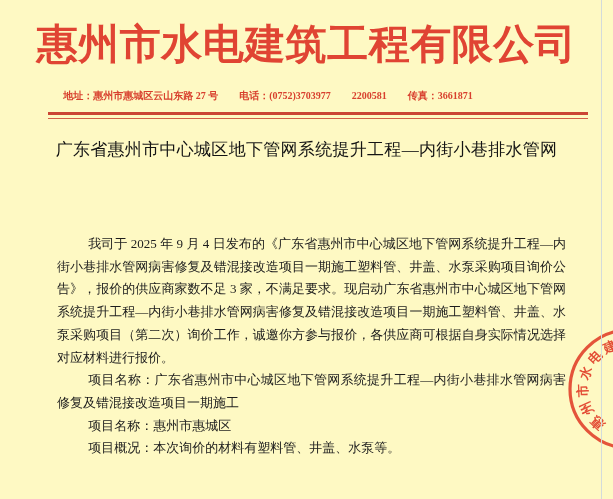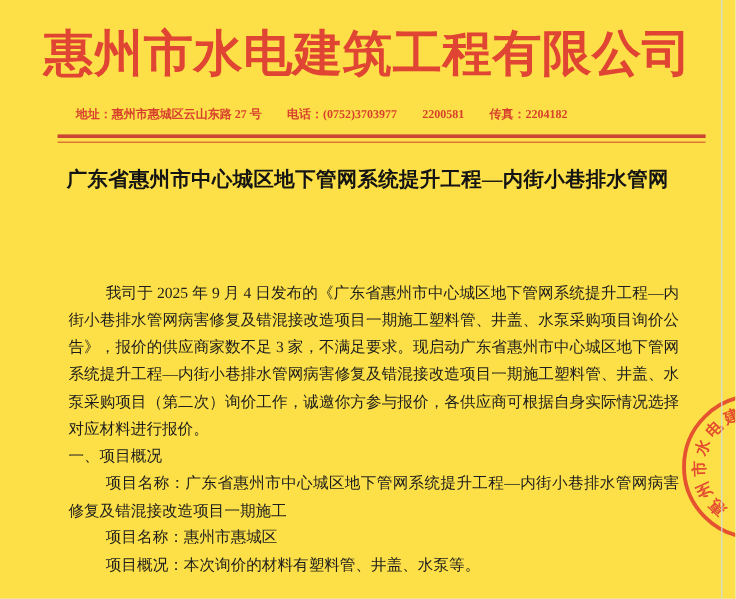--- a/index.html
+++ b/index.html
@@ -1,38 +1,38 @@
 <!DOCTYPE html>
 <html><head>
 <meta charset="utf-8">
 <style>
   html,body { margin:0; padding:0; background:#e9edee; }
   .page {
     position:relative; width:613px; height:499px; overflow:hidden;
-    background:#fde047;
+    background:#fef9c3;
     font-family:"Liberation Serif","DejaVu Serif",serif;
   }
   .company {
     position:absolute; top:16px; left:0; width:613px;
     text-align:center; color:#e04433; font-weight:bold;
     font-size:41px; line-height:56px; letter-spacing:0.5px;
     white-space:nowrap;
   }
   .addr-row {
     position:absolute; top:86px; left:0; width:536px;
     display:flex; justify-content:center; gap:21px;
     color:#d8402e; font-weight:bold; font-size:10px; line-height:20px;
     white-space:nowrap;
   }
   .rule { position:absolute; left:48px; width:540px; background:#cb4534; }
   .rule-thick { top:112px; height:3px; }
   .rule-thin  { top:118px; height:1.3px; opacity:0.85; }
   .title {
     position:absolute; top:131px; left:25px; width:563px;
-    text-align:center; color:#141414; font-weight:bold;
+    text-align:center; color:#141414; font-weight:normal;
     font-size:17px; line-height:37.5px; letter-spacing:0.3px;
   }
   .body-block {
     position:absolute; top:233px; left:57px; width:509px;
     color:#1d1d1d; font-size:13px; line-height:22.7px;
     text-align:justify;
   }
   .body-block p { margin:0; }
   .indent { text-indent:2.4em; }
   .stamp-svg { position:absolute; top:0; left:0; pointer-events:none; }
@@ -50,33 +50,32 @@
 <body>
 
 <div class="page">
 
   <div class="company">惠州市水电建筑工程有限公司</div>
 
   <div class="addr-row">
     <span>地址：惠州市惠城区云山东路 27 号</span>
     <span>电话：(0752)3703977</span>
     <span>2200581</span>
-    <span>传真：2204182</span>
+    <span>传真：3661871</span>
   </div>
 
   <div class="rule rule-thick"></div>
   <div class="rule rule-thin"></div>
 
   <div class="title">
     <div>广东省惠州市中心城区地下管网系统提升工程—内街小巷排水管网</div>
   </div>
 
   <div class="body-block">
     <p class="indent">我司于 2025 年 9 月 4 日发布的《广东省惠州市中心城区地下管网系统提升工程—内街小巷排水管网病害修复及错混接改造项目一期施工塑料管、井盖、水泵采购项目询价公告》，报价的供应商家数不足 3 家，不满足要求。现启动广东省惠州市中心城区地下管网系统提升工程—内街小巷排水管网病害修复及错混接改造项目一期施工塑料管、井盖、水泵采购项目（第二次）询价工作，诚邀你方参与报价，各供应商可根据自身实际情况选择对应材料进行报价。</p>
-    <p>一、项目概况</p>
     <p class="indent">项目名称：广东省惠州市中心城区地下管网系统提升工程—内街小巷排水管网病害修复及错混接改造项目一期施工</p>
     <p class="indent">项目名称：惠州市惠城区</p>
     <p class="indent">项目概况：本次询价的材料有塑料管、井盖、水泵等。</p>
   </div>
 
   <svg class="stamp-svg" width="613" height="499" viewBox="0 0 613 499">
     <circle class="stamp-ring" cx="629" cy="389" r="59"></circle>
     <g id="stamp-chars">
         <text class="stamp-char" transform="translate(629,389) rotate(-137) translate(0,-42)">惠</text>
         <text class="stamp-char" transform="translate(629,389) rotate(-114.5) translate(0,-42)">州</text>

